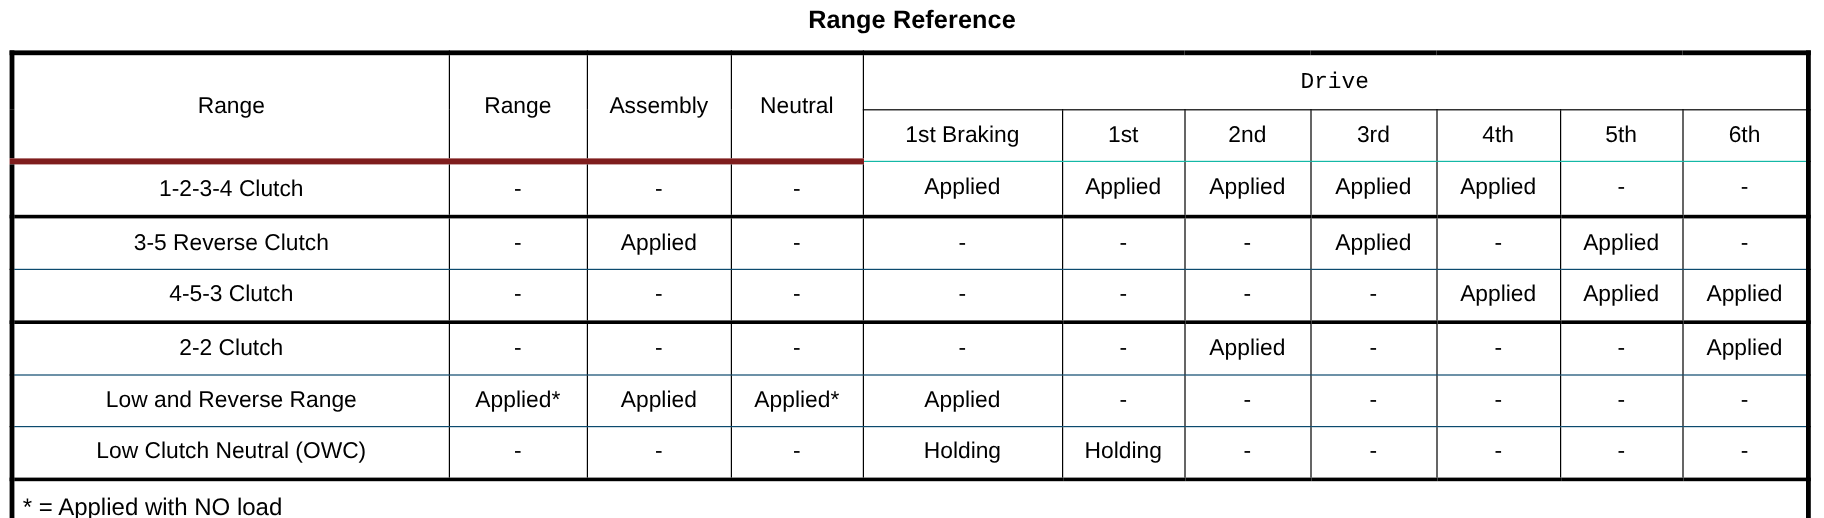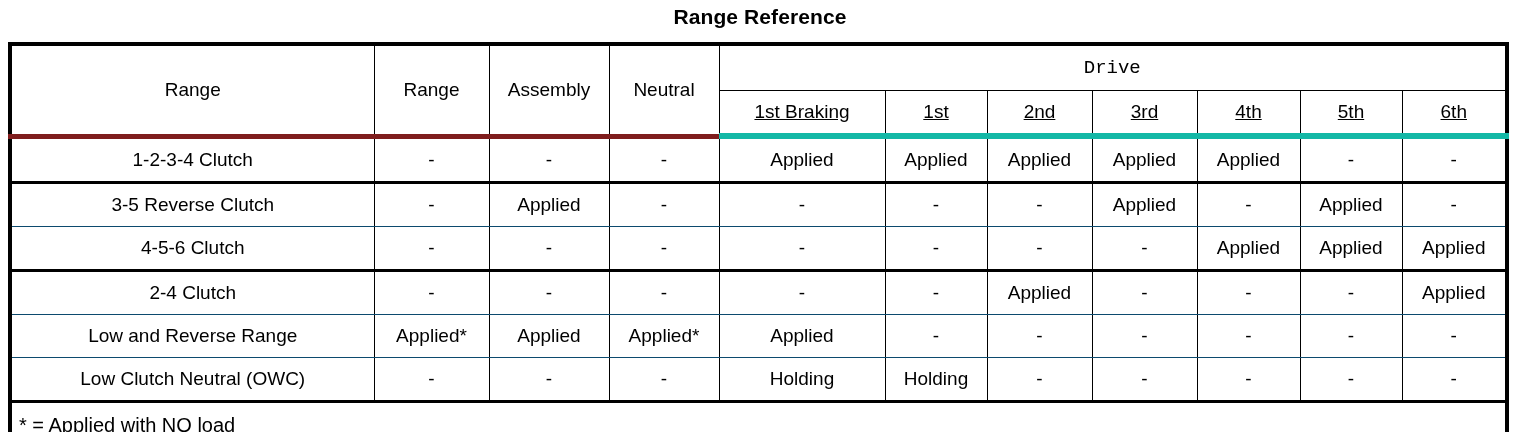--- a/index.html
+++ b/index.html
@@ -87,22 +87,21 @@
   
   tr.header-row-2 th,
   tr.header-row-1 th.spans-both {
     border-bottom-width: 3px;
   }
   tr.header-row-1 th.hdr-range,
   tr.header-row-1 th.hdr-gear {
     border-bottom: 5px solid #7f1d1d;
   }
   tr.header-row-2 th {
-    border-bottom: 6px solid #14b8a6;
-    text-decoration: underline;
+    border-bottom: 1px solid #14b8a6;
   }
 
   
   tr.data-row td {
     height: 42px;
   }
   td.row-label {
     text-align: left;
     padding-left: 7px;
     font-size: 20px;
@@ -203,35 +202,35 @@
           <td>-</td>
           <td>-</td>
           <td>-</td>
           <td>Applied</td>
           <td>-</td>
           <td>Applied</td>
           <td>-</td>
         </tr>
 
         <tr class="data-row rule-thick">
-          <td class="row-label">4-5-6 Clutch</td>
+          <td class="row-label">4-5-3 Clutch</td>
           <td>-</td>
           <td>-</td>
           <td>-</td>
           <td>-</td>
           <td>-</td>
           <td>-</td>
           <td>-</td>
           <td>Applied</td>
           <td>Applied</td>
           <td>Applied</td>
         </tr>
 
         <tr class="data-row rule-thin">
-          <td class="row-label">2-4 Clutch</td>
+          <td class="row-label">2-2 Clutch</td>
           <td>-</td>
           <td>-</td>
           <td>-</td>
           <td>-</td>
           <td>-</td>
           <td>Applied</td>
           <td>-</td>
           <td>-</td>
           <td>-</td>
           <td>Applied</td>

